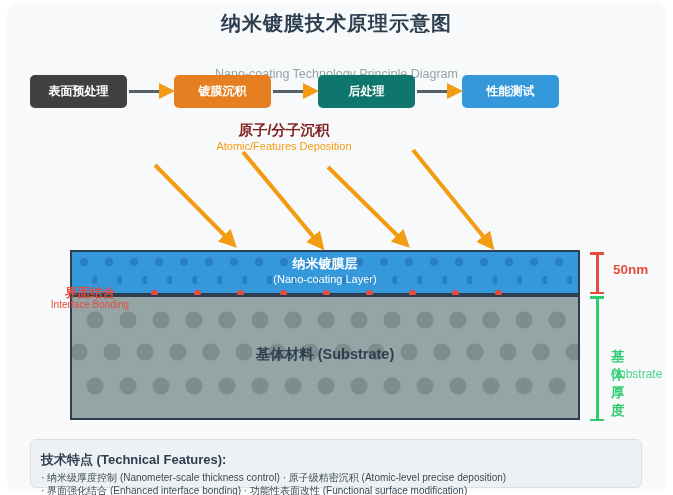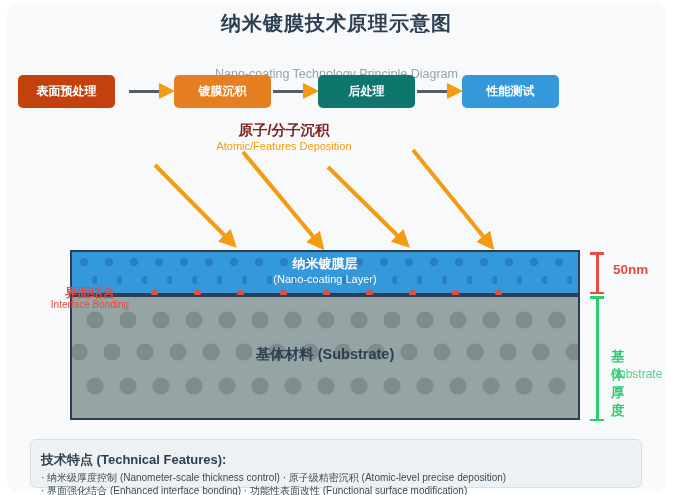--- a/index.html
+++ b/index.html
@@ -7,21 +7,21 @@
   .stage { position:relative; width:631px; height:495px; }
   .card { position:absolute; left:7px; top:3px; width:659px; height:488px; background:#f7f9fa; border-radius:10px; }
 
   .title { position:absolute; left:0; top:10px; width:673px; text-align:center;
            font-size:20px; font-weight:bold; color:#2c3e50; letter-spacing:1px; }
   .subtitle { position:absolute; left:0; top:37px; width:673px; text-align:center;
               font-size:12.5px; color:#95a5a6;margin-top:30px; }
 
   .step { position:absolute; top:75px; width:97px; height:33px; border-radius:5px;
           color:#ffffff; font-size:12px; font-weight:bold; text-align:center; line-height:33px; }
-  .step-1 { left:18px;  background:#c2410c; }
+  .step-1 { left:30px;  background:#404040; }
   .step-2 { left:174px; background:#e67e22; }
   .step-3 { left:318px; background:#0f766e; }
   .step-4 { left:462px; background:#3498db; }
 
   .conn-line { position:absolute; top:90px; height:2.5px; background:#555e63; }
   .conn-head { position:absolute; top:83px; width:0; height:0;
                border-top:8px solid transparent; border-bottom:8px solid transparent;
                border-left:16px solid #f39c12; }
   .cl-1 { left:129px; width:32px; } .ch-1 { left:159px; }
   .cl-2 { left:273px; width:32px; } .ch-2 { left:303px; }

